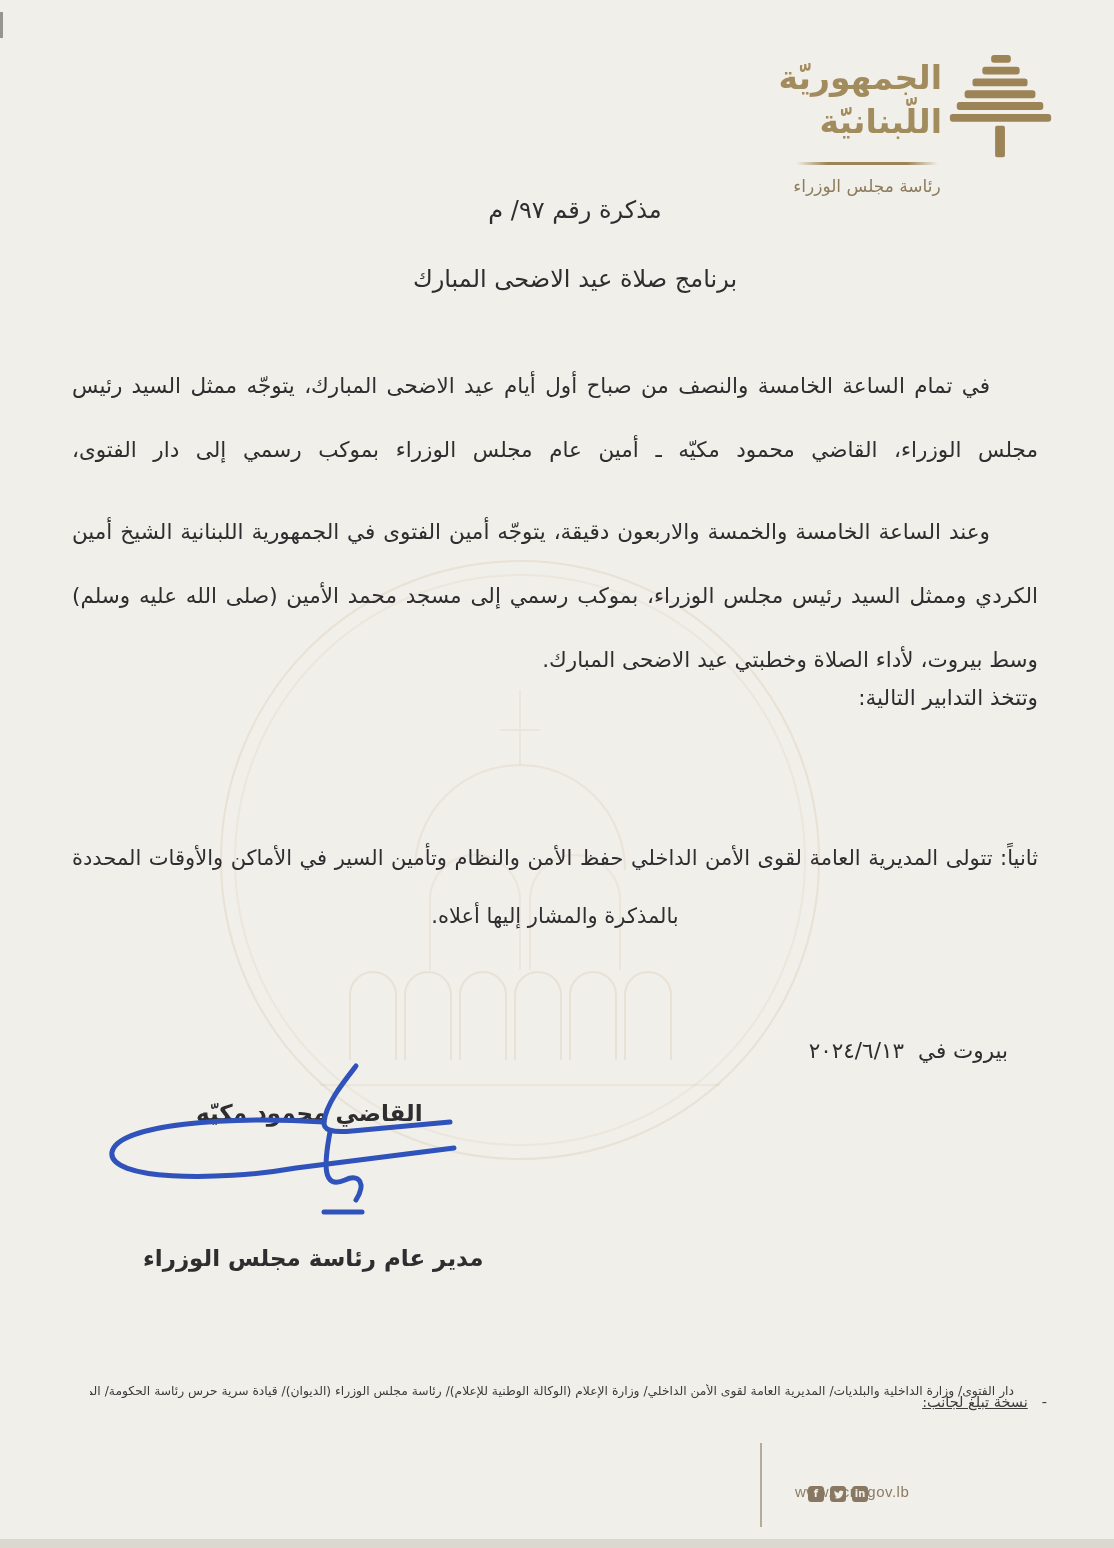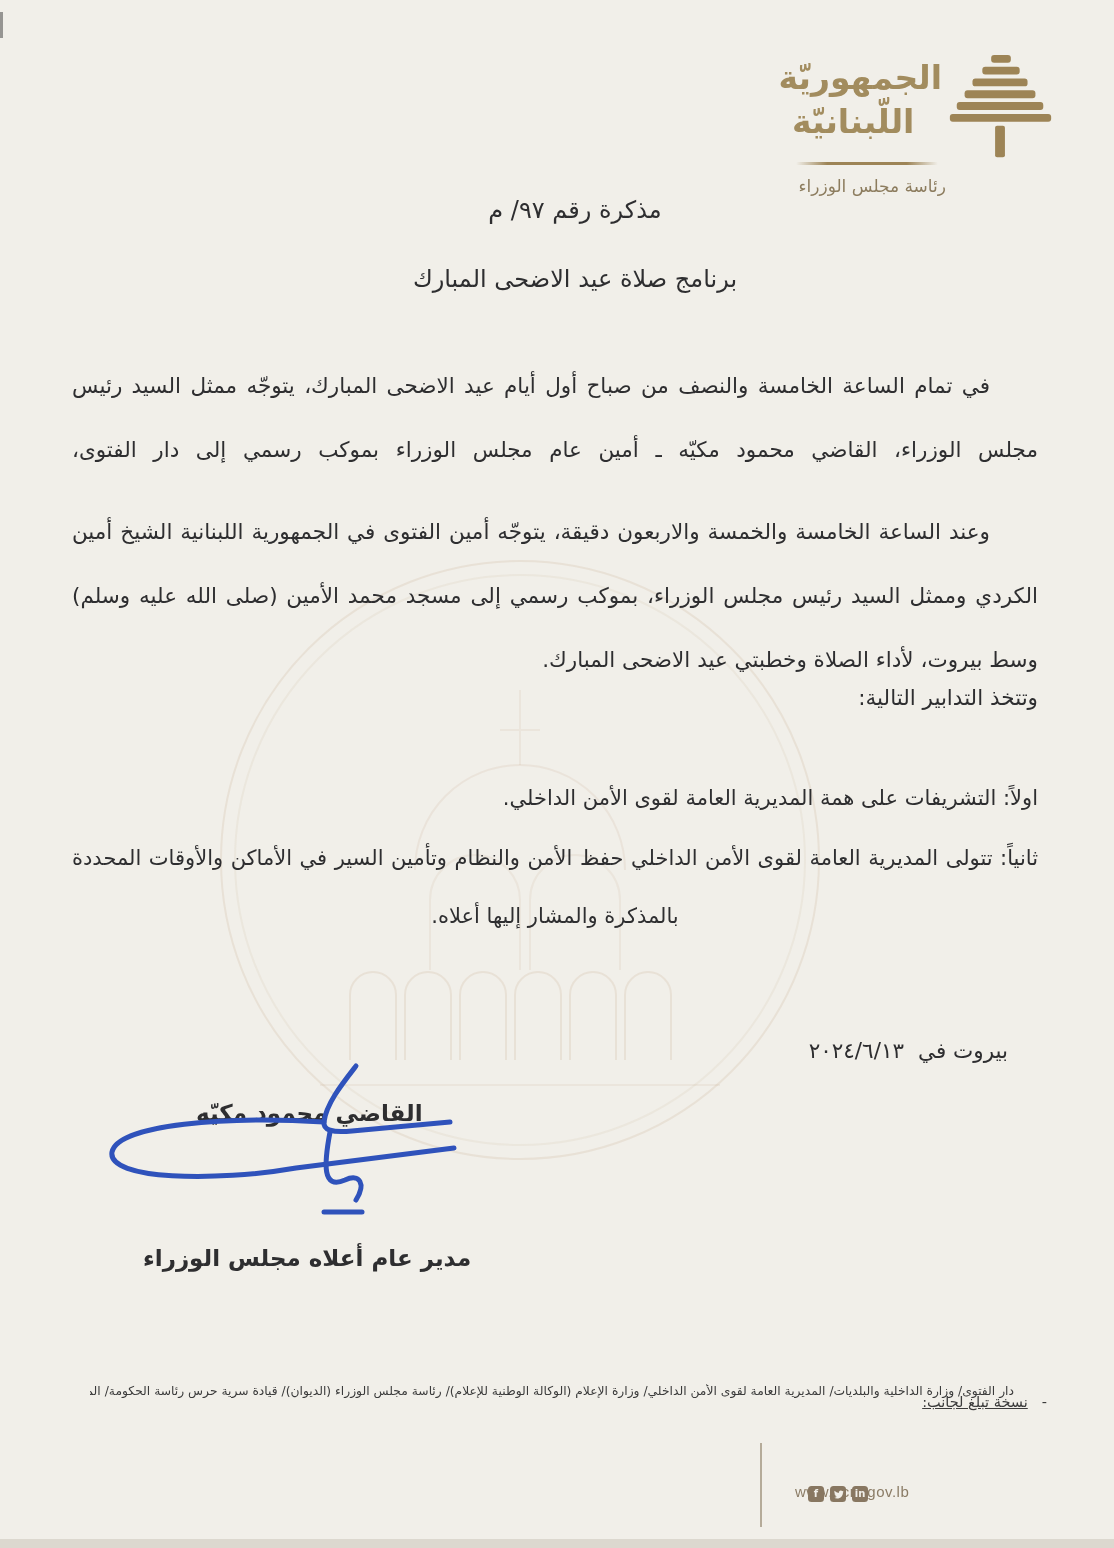--- a/index.html
+++ b/index.html
@@ -10,31 +10,31 @@
     background:#f1efe9;
     overflow:hidden;
     font-family:"DejaVu Sans",sans-serif;
     color:#2e2e30;
     direction:rtl;
   }
   
   .emblem{position:absolute;top:52px;right:54px;width:118px;height:112px;}
   .calligraphy{
     position:absolute;top:56px;right:172px;width:150px;
-    text-align:left;color:#a28c5e;font-weight:bold;
+    text-align:right;color:#a28c5e;font-weight:bold;
     font-size:33px;line-height:44px;letter-spacing:1px;
   }
   .letterhead-divider{
     position:absolute;top:162px;right:176px;width:142px;height:3px;
     background:linear-gradient(to right,rgba(157,132,86,0) 0%,#9d8456 22%,#9d8456 78%,rgba(157,132,86,0) 100%);
     border-radius:2px;
   }
   .dept{
     position:absolute;top:176px;right:168px;width:158px;
-    text-align:right;color:#8c7c5e;font-size:17px;
+    text-align:center;color:#8c7c5e;font-size:17px;
   }
   
   .memo-head{position:absolute;left:36px;right:0;text-align:center;font-weight:normal;font-size:24px;}
   .memo-number{top:196px;}
   .memo-subject{top:265px;}
   
   .body-par{
     position:absolute;right:76px;left:72px;
     font-size:21.5px;line-height:64px;
     text-align:justify;
@@ -133,40 +133,39 @@
   <div class="dept">رئاسة مجلس الوزراء</div>
 
   <div class="memo-head memo-number">مذكرة رقم ٩٧/ م</div>
   <div class="memo-head memo-subject">برنامج صلاة عيد الاضحى المبارك</div>
 
   <p class="body-par par-1">في تمام الساعة الخامسة والنصف من صباح أول أيام عيد الاضحى المبارك، يتوجّه ممثل السيد رئيس مجلس الوزراء، القاضي محمود مكيّه ـ أمين عام مجلس الوزراء بموكب رسمي إلى دار الفتوى،</p>
   <p class="body-par par-2">وعند الساعة الخامسة والخمسة والاربعون دقيقة، يتوجّه أمين الفتوى في الجمهورية اللبنانية الشيخ أمين الكردي وممثل السيد رئيس مجلس الوزراء، بموكب رسمي إلى مسجد محمد الأمين (صلى الله عليه وسلم) وسط بيروت، لأداء الصلاة وخطبتي عيد الاضحى المبارك.</p>
 
   <div class="measures-intro">وتتخذ التدابير التالية:</div>
 
-  <p class="measure measure-1">اولاً: التشريفات على همة المديرية العامة لقوى الأمن الداخلي.</p>
   <p class="measure measure-2">ثانياً: تتولى المديرية العامة لقوى الأمن الداخلي حفظ الأمن والنظام وتأمين السير في الأماكن والأوقات المحددة بالمذكرة والمشار إليها أعلاه.</p>
 
   <div class="date-line">
     <span>بيروت في</span>
     <span dir="ltr">٢٠٢٤/٦/١٣</span>
   </div>
 
   <div class="sig-name">القاضي محمود مكيّه</div>
 
   <svg class="sig-scrawl" viewBox="0 0 385 188" fill="none">
     <g stroke="#2f52bb" stroke-width="5" stroke-linecap="round" fill="none">
       <path d="M258 4 C244 22 228 42 226 60 C225 68 234 71 254 69 L352 60"></path>
       <path d="M226 60 C130 54 20 62 14 90 C9 118 118 120 198 106 L356 86"></path>
       <path d="M232 70 C226 102 224 128 247 118 C262 111 268 122 258 138"></path>
       <path d="M226 150 L264 150"></path>
     </g>
   </svg>
 
-  <div class="sig-title">مدير عام أعلاه مجلس الوزراء</div>
+  <div class="sig-title">مدير عام رئاسة مجلس الوزراء</div>
 
   <div class="copy-note">
     <span>-</span>
     <span class="label">نسخة تبلغ لجانب:</span>
   </div>
 
   <div class="distribution">دار الفتوى/ وزارة الداخلية والبلديات/ المديرية العامة لقوى الأمن الداخلي/ وزارة الإعلام (الوكالة الوطنية للإعلام)/ رئاسة مجلس الوزراء (الديوان)/ قيادة سرية حرس رئاسة الحكومة/ المحفوظات</div>
 
   <div class="site-rule"></div>
   <div class="site-url">www.pcm.gov.lb</div>

